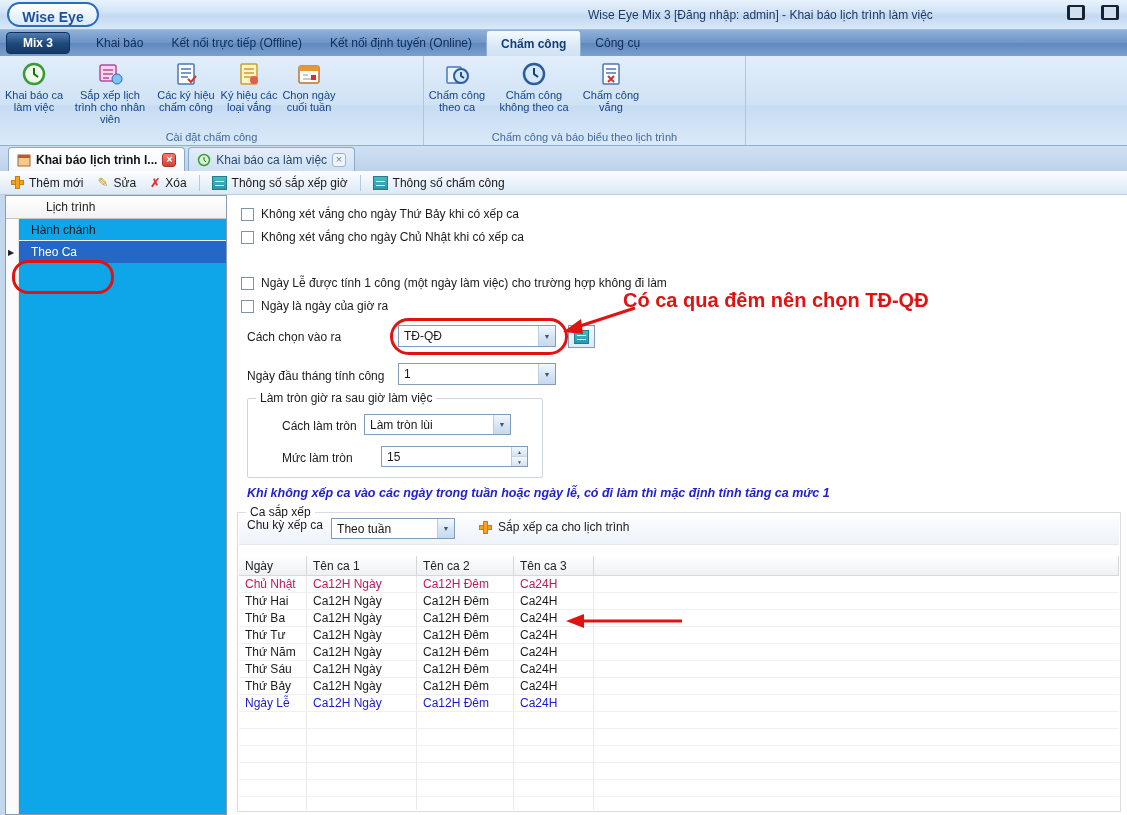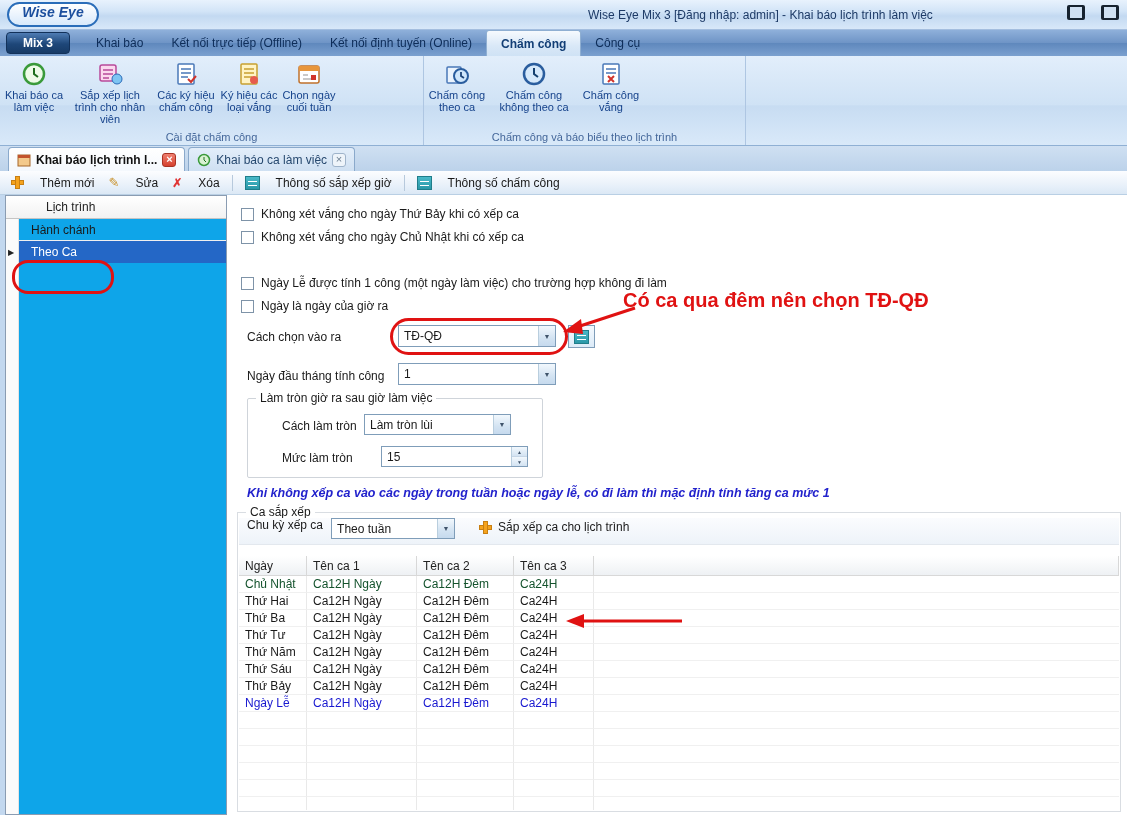--- a/index.html
+++ b/index.html
@@ -3,22 +3,22 @@
 <meta charset="utf-8">
 <style>
 *{box-sizing:border-box;margin:0;padding:0}
 html,body{width:1127px;height:815px}
 body{position:relative;overflow:hidden;font-family:"Liberation Sans",sans-serif;font-size:12px;color:#1a1a1a;background:#c3d8ef}
 
 
 .titlebar{position:absolute;left:0;top:0;width:1127px;height:30px;
  background:linear-gradient(#e8f2fd 0%,#d2e4f7 40%,#c3d9f1 55%,#d8e8f9 100%);border-bottom:1px solid #a4bedf}
 .logo{position:absolute;left:7px;top:2px;width:92px;height:25px;border:2px solid #2a6db9;border-radius:13px;
- background:linear-gradient(#ffffff,#d8e9fb);display:flex;align-items:flex-start;justify-content:center;
- font-weight:bold;font-style:italic;font-size:14px;color:#1c4f9e}
+ background:linear-gradient(#ffffff,#d8e9fb);display:flex;align-items:flex-end;justify-content:center;
+ font-weight:bold;font-size:14px;color:#1c4f9e}
 .title-text{position:absolute;left:588px;top:8px;color:#1d3a66}
 .win-controls{position:absolute;right:8px;top:5px;display:flex;gap:16px}
 .wc{width:18px;height:15px;background:#16222f;border-radius:2px;position:relative}
 .wc::after{content:"";position:absolute;inset:2px 3px;background:#cfe0f2}
 
 
 .menubar{position:absolute;left:0;top:30px;width:1127px;height:26px;display:flex;align-items:stretch;
  background:linear-gradient(#8fb0da 0%,#6e94c6 50%,#5f88bd 51%,#7ba0cf 100%)}
 .app-button{margin:2px 4px 2px 6px;padding:0 16px;border-radius:4px;border:1px solid #12315a;color:#fff;font-weight:bold;
  background:linear-gradient(#4f7cb4,#1e4779 55%,#173a66);display:flex;align-items:center}
@@ -45,21 +45,21 @@
  border-radius:4px 4px 0 0;background:linear-gradient(#e3eefa,#cfe0f2);color:#27496f}
 .doctab.active{background:linear-gradient(#ffffff,#f4f8fd);font-weight:bold;color:#111}
 .ticon svg{width:14px;height:14px;display:block}
 .tclose{width:14px;height:14px;border-radius:3px;display:flex;align-items:center;justify-content:center;font-size:11px;line-height:1}
 .tclose.red{background:linear-gradient(#f08070,#d5402e);border:1px solid #a83224;color:#fff;font-weight:bold}
 .tclose.plain{border:1px solid #9fb4cb;background:#eef4fa;color:#6e8093}
 
 
 .toolbar{position:absolute;left:0;top:171px;width:1127px;height:24px;display:flex;align-items:center;gap:4px;padding:0 6px;
  background:linear-gradient(#fcfdff,#e6eff9 70%,#dbe8f5);border-bottom:1px solid #b9cfe4}
-.tb-item{display:flex;align-items:center;gap:16px;padding:2px 5px;border-radius:3px}
+.tb-item{display:flex;align-items:center;gap:5px;padding:2px 5px;border-radius:3px}
 .tb-sep{width:1px;height:16px;background:#b7c9dc;margin:0 3px}
 .icon-plus{position:relative;width:13px;height:13px;flex:none}
 .icon-plus::before{content:"";position:absolute;left:1px;top:5px;width:11px;height:3px;background:#f5a31d;box-shadow:0 0 0 1px #c87f12}
 .icon-plus::after{content:"";position:absolute;left:5px;top:1px;width:3px;height:11px;background:#f5a31d;box-shadow:0 0 0 1px #c87f12}
 .icon-pencil{color:#c8912b;font-size:13px;line-height:1}
 .icon-x{color:#e03535;font-weight:bold;font-size:12px;line-height:1}
 .icon-grid{width:15px;height:14px;border:1px solid #1f7d8a;background:linear-gradient(#49b9c8,#2a98a8);position:relative;flex:none}
 .icon-grid::after{content:"";position:absolute;left:2px;right:2px;top:4px;height:1px;background:#fff;box-shadow:0 4px 0 #fff}
 
 
@@ -102,21 +102,21 @@
  background:linear-gradient(#fbfcfe,#eef3f9);border-bottom:1px solid #e3e8ee}
 .combo.inline{position:static;height:21px;width:124px}
 .linkbtn{display:flex;align-items:center;gap:6px;margin-left:12px;padding:2px 4px}
 .ss-table{position:absolute;left:1px;right:1px;top:43px;bottom:1px;overflow:hidden}
 .trow{display:flex;height:17px}
 .trow.head{height:20px;background:linear-gradient(#ffffff,#eef1f4);border-bottom:1px solid #d8d8d8}
 .tcell{flex:none;padding:1px 0 0 6px;overflow:hidden;white-space:nowrap;border-right:1px solid #e9e9e9}
 .trow.head .tcell{border-right:1px solid #d8d8d8;color:#222;padding-top:3px}
 .trow.data .tcell{border-bottom:1px solid #f0f0f0}
 .c0{width:68px}.c1{width:110px}.c2{width:97px}.c3{width:80px}.cf{flex:1;border-right:none}
-.r-red .tcell{color:#14532d}
+.r-red .tcell{color:#be185d}
 .r-blue .tcell{color:#1818d0}
 
 
 .anno-stadium{position:absolute;left:163px;top:123px;width:178px;height:37px;border:3px solid #e01212;border-radius:20px;pointer-events:none}
 .anno-combo-text{position:absolute;left:396px;top:94px;font-size:20px;font-weight:bold;color:#e01212;white-space:nowrap}
 .anno-svg{position:absolute;pointer-events:none}
 </style>
 </head>
 <body>
 

